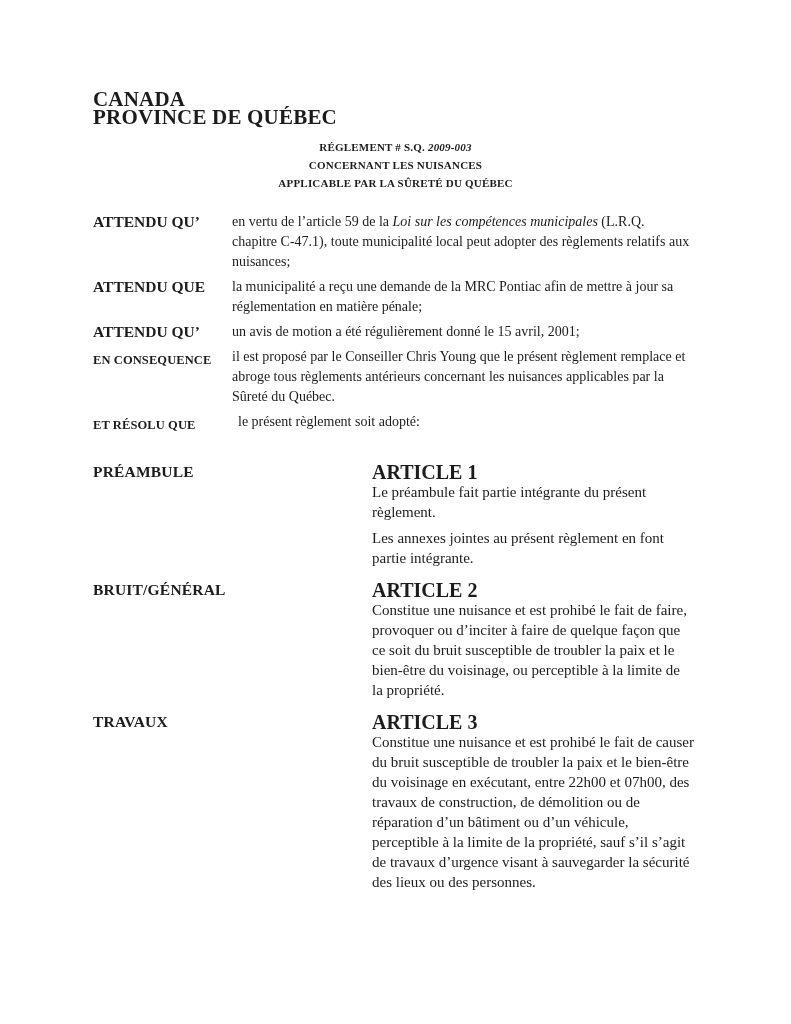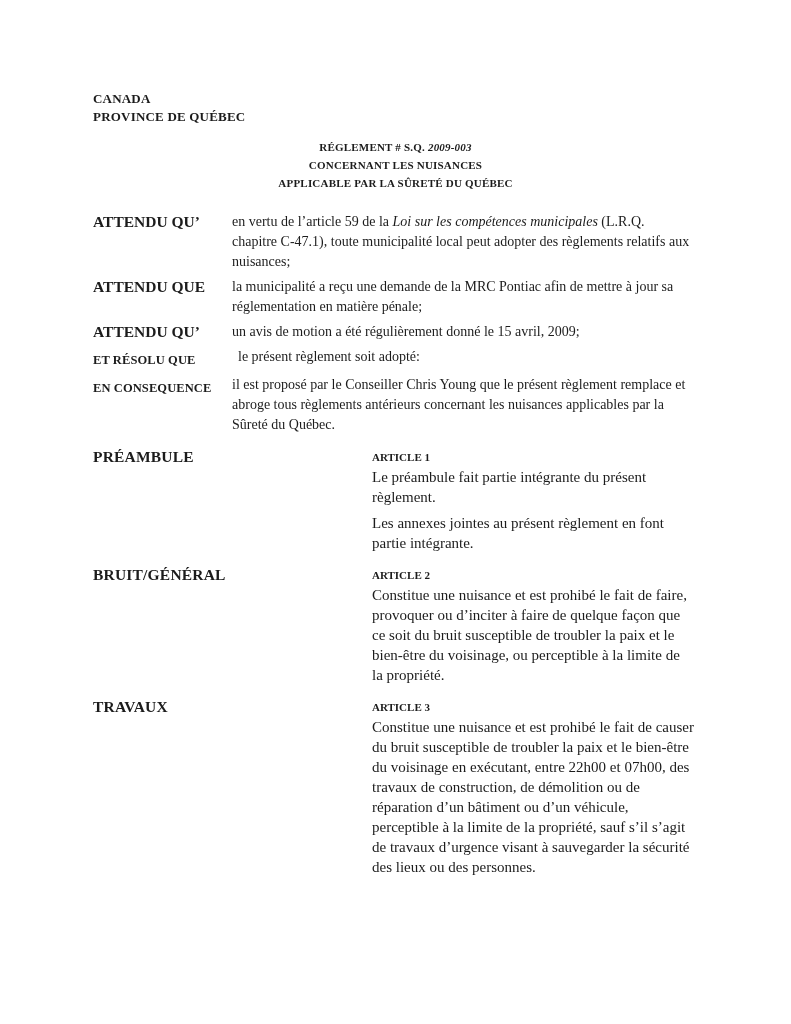--- a/index.html
+++ b/index.html
@@ -18,21 +18,21 @@
     position: relative;
     box-sizing: border-box;
     width: 791px;
     height: 1024px;
     padding: 90px 98px 40px 93px;
     background: #ffffff;
     overflow: hidden;
   }
   .doc-header {
     font-weight: bold;
-    font-size: 13px;
+    font-size: 21px;
     line-height: 18px;
     letter-spacing: 0.2px;
   }
   .doc-title {
     margin-top: 12px;
     text-align: center;
     font-weight: bold;
     font-size: 11px;
     line-height: 18px;
     letter-spacing: 0.2px;
@@ -59,21 +59,21 @@
     letter-spacing: 0.1px;
     padding-top: 3px;
   }
   .clause-body {
     flex: 0 0 459px;
     width: 459px;
     font-size: 14px;
     line-height: 20px;
   }
   .clause-body.indent-slight { padding-left: 6px; }
-  .articles { margin-top: 12px; }
+  .articles { margin-top: 27px; }
   .article-row {
     display: flex;
     align-items: flex-start;
     margin-bottom: 12px;
   }
   .section-label {
     flex: 0 0 279px;
     width: 279px;
     font-weight: bold;
     font-size: 15.5px;
@@ -81,21 +81,21 @@
     letter-spacing: 0.2px;
   }
   .article-body {
     flex: 0 0 322px;
     width: 322px;
     font-size: 15px;
     line-height: 20px;
   }
   .article-heading {
     font-weight: bold;
-    font-size: 11px;
+    font-size: 20px;
   }
   .article-body p { margin: 0 0 6px 0; }
   .article-body p:last-child { margin-bottom: 0; }
 </style>
 </head>
 <body>
 
 <div class="page">
 
   <header class="doc-header">
@@ -116,31 +116,31 @@
       <div class="clause-body"><span>en vertu de l’article 59 de la </span><span class="italic">Loi sur les compétences municipales</span><span> (L.R.Q. chapitre C-47.1), toute municipalité local peut adopter des règlements relatifs aux nuisances;</span></div>
     </div>
 
     <div class="clause">
       <div class="clause-label">ATTENDU QUE</div>
       <div class="clause-body">la municipalité a reçu une demande de la MRC Pontiac afin de mettre à jour sa réglementation en matière pénale;</div>
     </div>
 
     <div class="clause">
       <div class="clause-label">ATTENDU QU’</div>
-      <div class="clause-body">un avis de motion a été régulièrement donné le 15 avril, 2009;</div>
+      <div class="clause-body">un avis de motion a été régulièrement donné le 15 avril, 2001;</div>
+    </div>
+
+    <div class="clause">
+      <div class="clause-label small">EN CONSEQUENCE</div>
+      <div class="clause-body">il est proposé par le Conseiller Chris Young que le présent règlement remplace et abroge tous règlements antérieurs concernant les nuisances applicables par la Sûreté du Québec.</div>
     </div>
 
     <div class="clause">
       <div class="clause-label small">ET RÉSOLU QUE</div>
       <div class="clause-body indent-slight">le présent règlement soit adopté:</div>
-    </div>
-
-    <div class="clause">
-      <div class="clause-label small">EN CONSEQUENCE</div>
-      <div class="clause-body">il est proposé par le Conseiller Chris Young que le présent règlement remplace et abroge tous règlements antérieurs concernant les nuisances applicables par la Sûreté du Québec.</div>
     </div>
 
   </section>
 
   <section class="articles">
 
     <div class="article-row">
       <div class="section-label">PRÉAMBULE</div>
       <div class="article-body">
         <div class="article-heading">ARTICLE 1</div>

